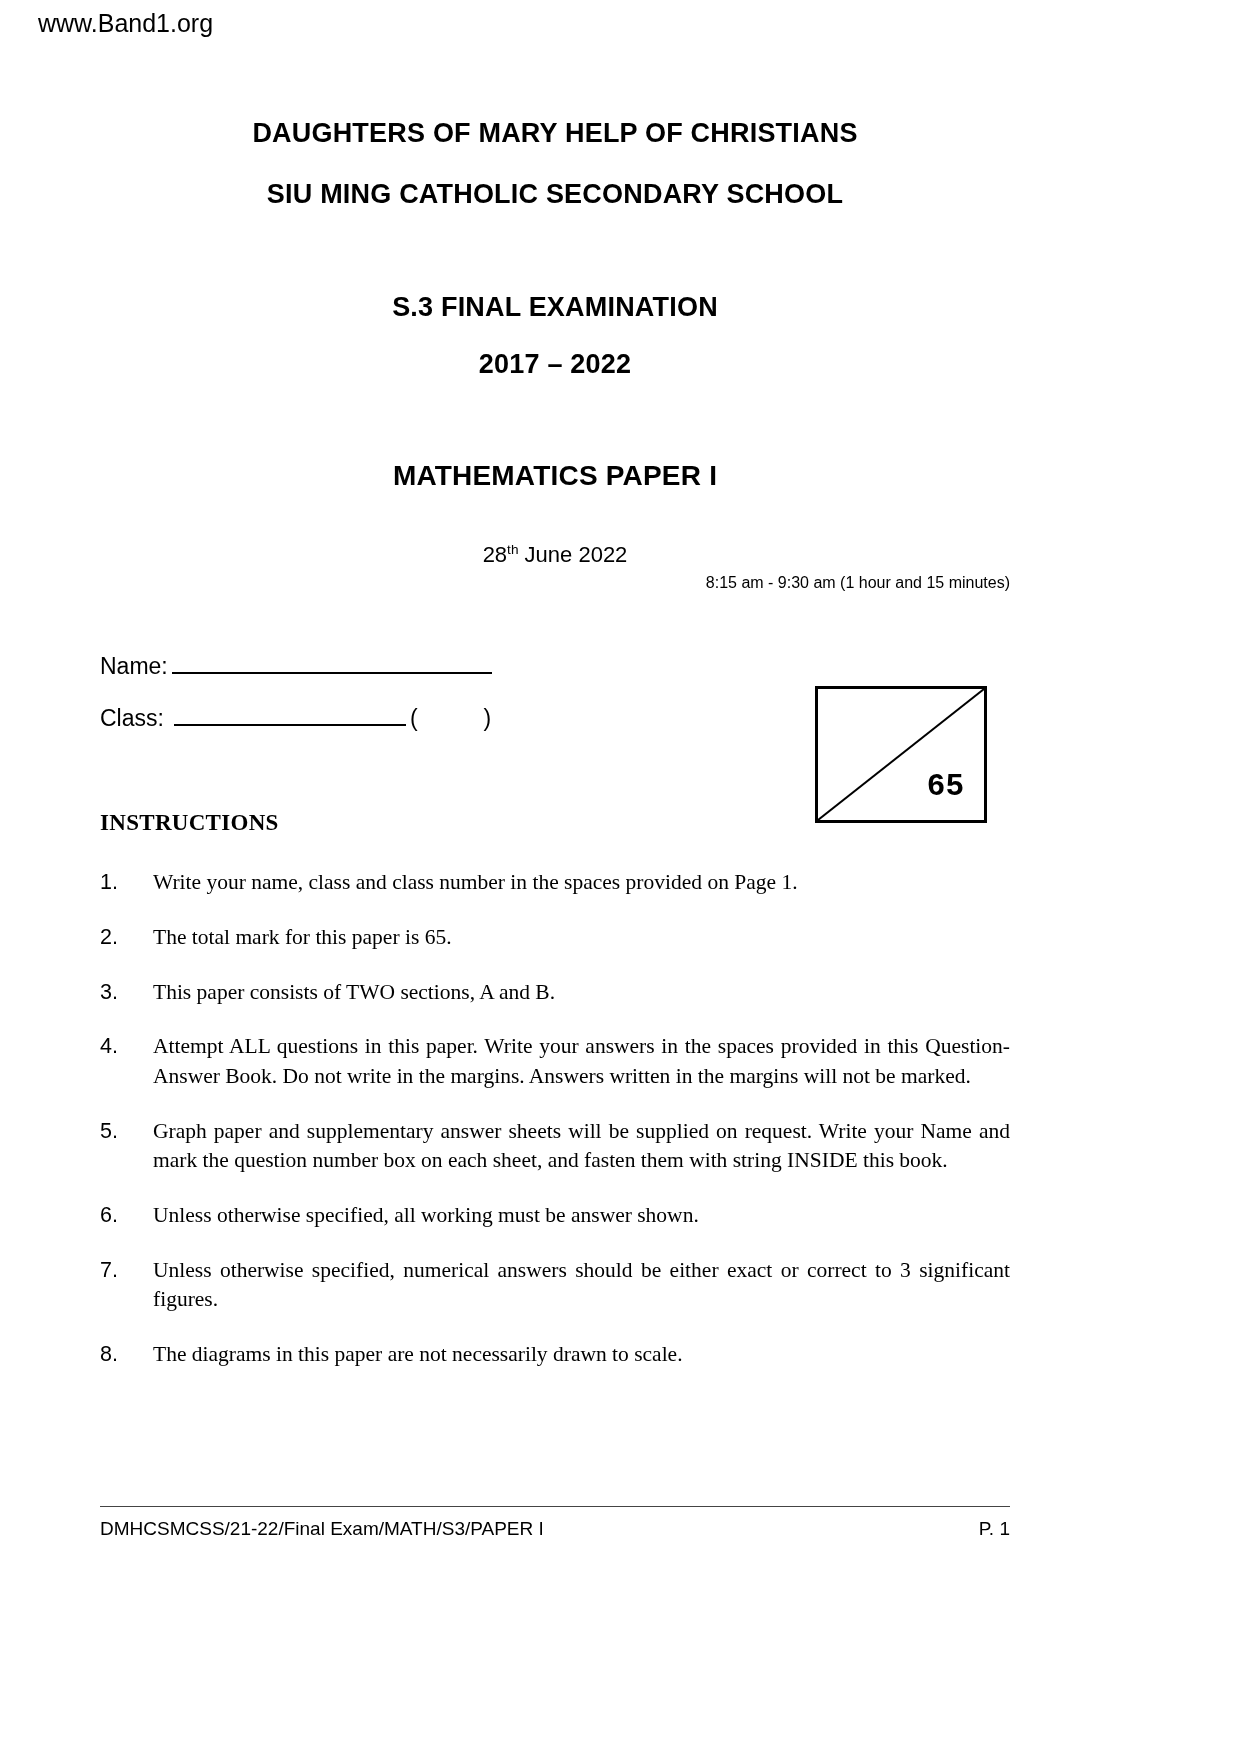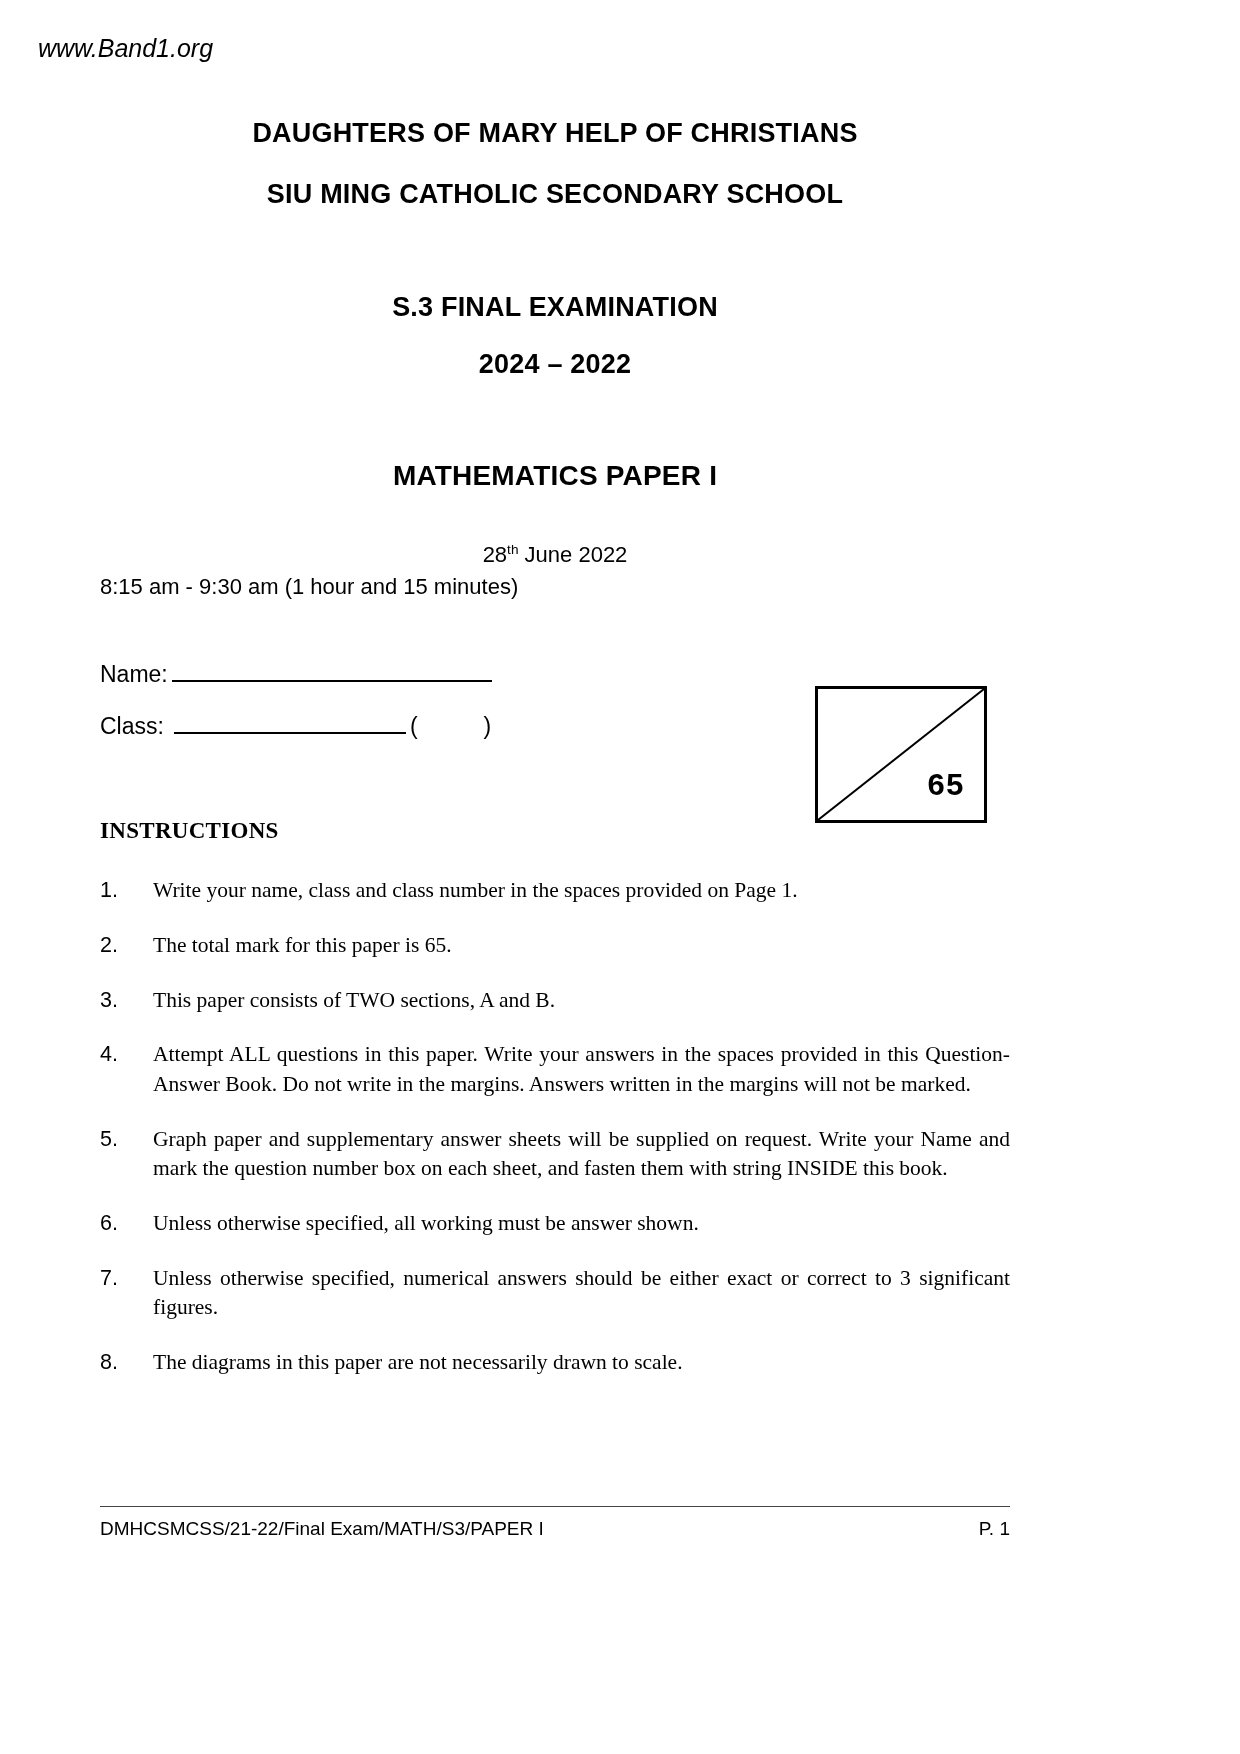--- a/index.html
+++ b/index.html
@@ -8,25 +8,24 @@
     width: 1240px;
     height: 1754px;
     background: #ffffff;
     position: relative;
     color: #000;
     font-family: "Liberation Sans", sans-serif;
     overflow: hidden;
   }
   .watermark {
     position: absolute;
-    top: 34px;
+    top: 9px;
     left: 38px;
     font-size: 25px;
     color: #000;
-    font-style: italic;
   }
   .content {
     position: absolute;
     left: 100px;
     top: 0;
     width: 910px;
   }
   .heading {
     text-align: center;
     font-weight: bold;
@@ -43,22 +42,22 @@
     margin-top: 50px;
     text-align: center;
     font-size: 22px;
   }
   .date-line .ordinal {
     vertical-align: super;
     font-size: 0.62em;
   }
   .time-line {
     margin-top: 6px;
-    text-align: left;
-    font-size: 22px;
+    text-align: right;
+    font-size: 16px;
   }
   .form-area {
     margin-top: 58px;
     font-size: 23px;
     position: relative;
   }
   .form-row { margin-top: 0; height: 36px; }
   .form-row + .form-row { margin-top: 16px; }
   .blank-line {
     display: inline-block;
@@ -136,21 +135,21 @@
 <body>
 
 <div class="watermark">www.Band1.org</div>
 
 <div class="content">
 
   <div class="heading school-line1">DAUGHTERS OF MARY HELP OF CHRISTIANS</div>
   <div class="heading school-line2">SIU MING CATHOLIC SECONDARY SCHOOL</div>
 
   <div class="heading exam-title">S.3 FINAL EXAMINATION</div>
-  <div class="heading exam-years">2024 – 2022</div>
+  <div class="heading exam-years">2017 – 2022</div>
 
   <div class="heading subject">MATHEMATICS PAPER I</div>
 
   <div class="date-line"><span>28</span><span class="ordinal">th</span><span> June 2022</span></div>
   <div class="time-line">8:15 am - 9:30 am (1 hour and 15 minutes)</div>
 
   <div class="form-area">
     <div class="form-row">
       <span>Name:</span><span class="blank-line name-blank"></span>
     </div>

